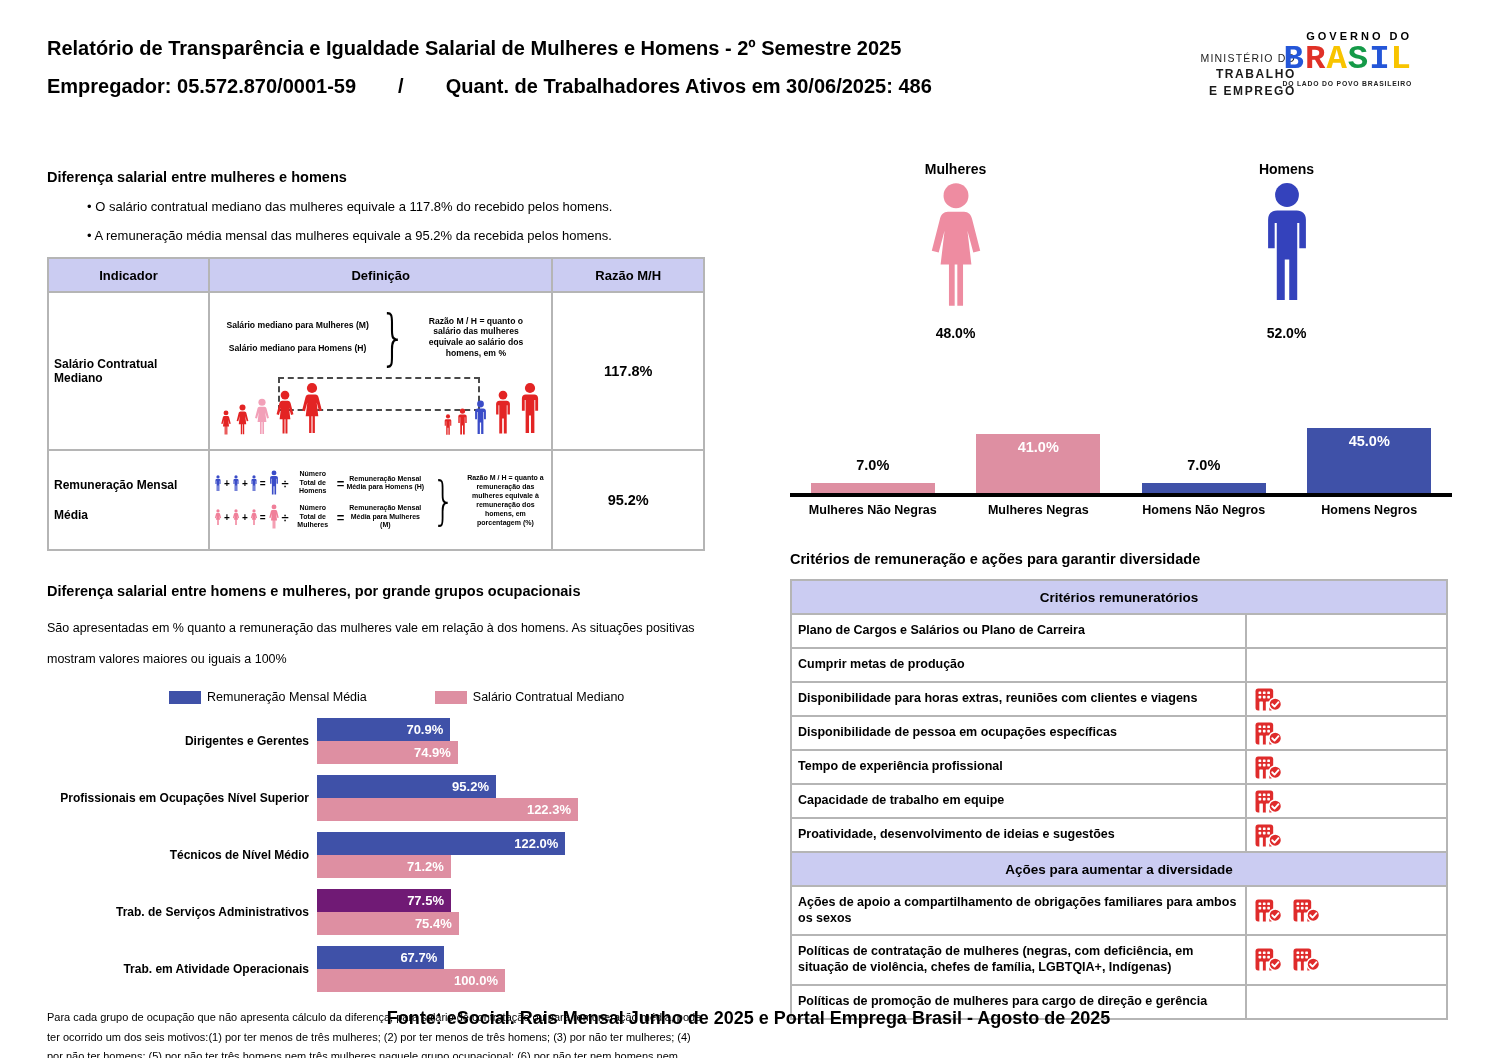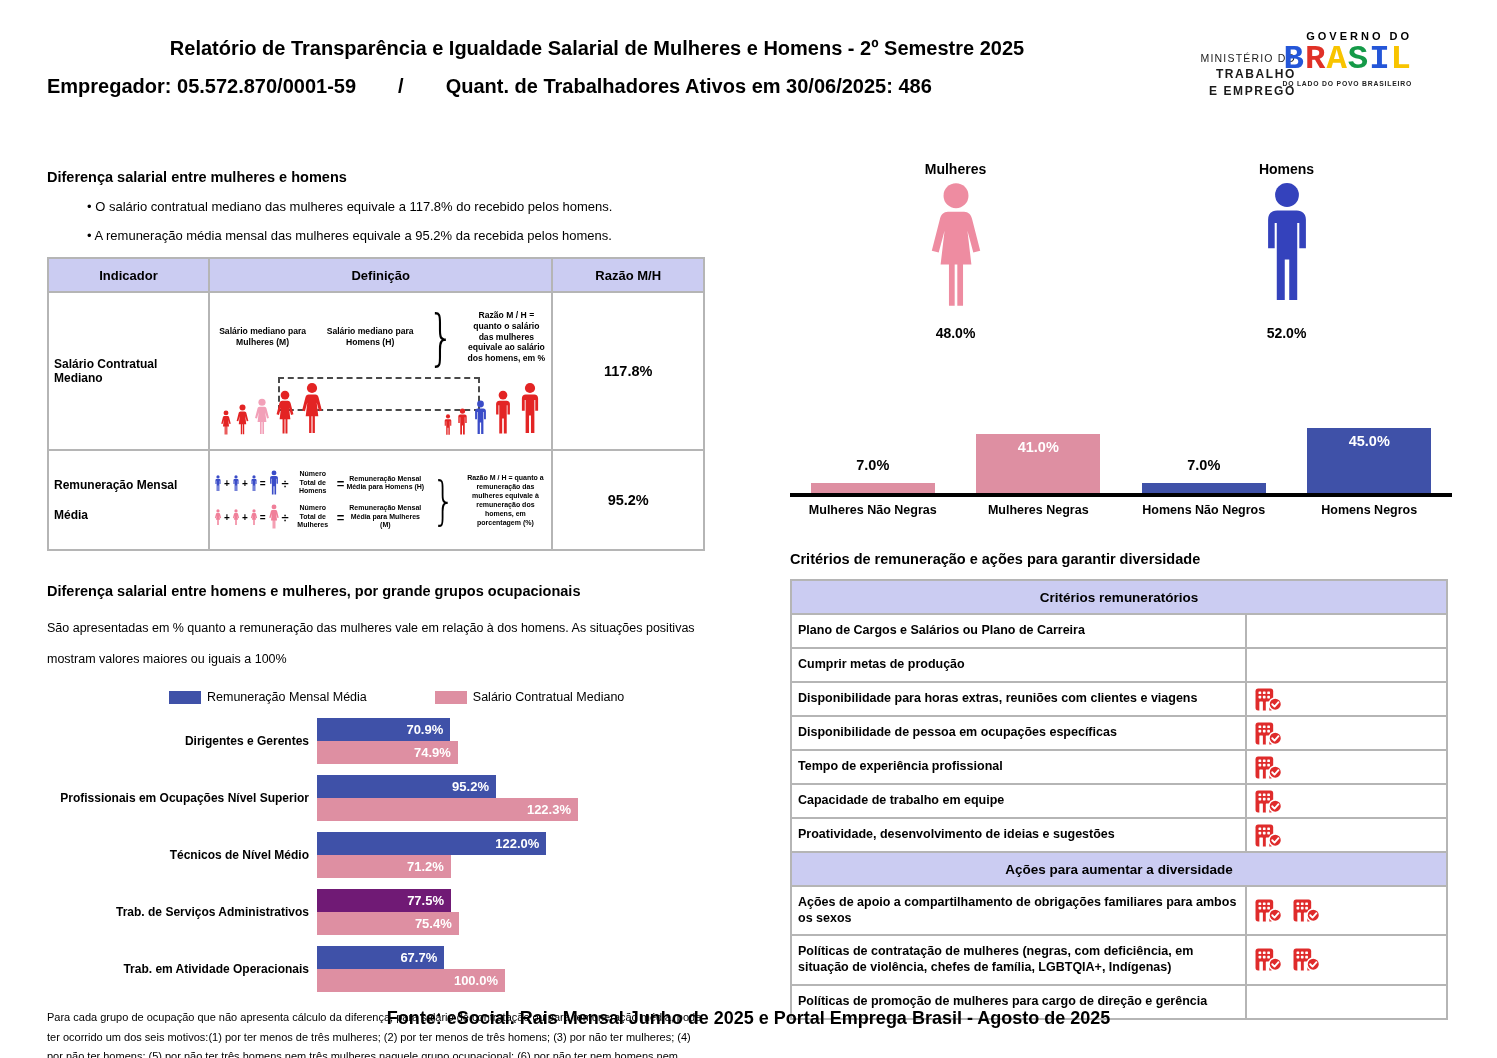--- a/index.html
+++ b/index.html
@@ -1,21 +1,21 @@
 <!DOCTYPE html>
 <html lang="pt-BR"><head>
 <meta charset="utf-8">
 <style>
   html,body{margin:0;padding:0;background:#fff;}
   body{width:1497px;height:1058px;font-family:"Liberation Sans",sans-serif;color:#000;position:relative;overflow:hidden;}
   .page{position:absolute;inset:0;}
 
   
   .hdr-titles{position:absolute;left:47px;top:38px;width:1100px;}
-  .hdr-title{font-size:20px;font-weight:bold;line-height:1.0;text-align:center;}
+  .hdr-title{font-size:20px;font-weight:bold;line-height:1.0;}
   .hdr-sub{font-size:20px;font-weight:bold;margin-top:17px;}
   .hdr-sub .sep{display:inline-block;margin:0 42px;}
   .ministry{position:absolute;left:1168px;top:52px;width:128px;text-align:right;color:#1a1a1a;}
   .ministry .m1{font-size:10.5px;letter-spacing:1.2px;}
   .ministry .m2,.ministry .m3{font-size:12px;font-weight:bold;letter-spacing:1.6px;margin-top:3px;}
   .govlogo{position:absolute;left:1260px;top:30px;width:152px;text-align:right;}
   .gov-top{font-size:11px;font-weight:bold;letter-spacing:3px;}
   .gov-name{font-size:34px;font-weight:bold;letter-spacing:1px;line-height:1.05;font-family:Liberation Mono, monospace;}
   .gov-bottom{font-size:6.8px;font-weight:bold;letter-spacing:0.8px;color:#222;margin-top:2px;}
 
@@ -31,21 +31,21 @@
 
   
   table.ind{border-collapse:collapse;width:658px;margin-top:9px;}
   table.ind th,table.ind td{border:2px solid #b5b5b5;}
   table.ind th{background:#cbccf2;font-size:13px;font-weight:bold;height:30px;}
   td.ind-name{width:163px;font-size:12px;font-weight:bold;padding-left:5px;}
   td.ind-def{width:328px;padding:4px;}
   td.ind-ratio{width:161px;text-align:center;font-size:14.5px;font-weight:bold;}
 
   .def1-top{display:flex;align-items:center;justify-content:center;gap:5px;margin-top:6px;}
-  .def1-lines{display:flex;flex-direction:row;gap:12px;}
+  .def1-lines{display:flex;flex-direction:column;gap:12px;}
   .tinybold{font-size:8.6px;font-weight:bold;text-align:center;line-height:1.25;}
   .brace{font-size:52px;font-weight:100;line-height:0.9;font-family:"DejaVu Sans",sans-serif;transform:scaleX(.7);}
   .brace.small{font-size:60px;}
   .def1-note{width:118px;}
   .fig-strip{position:relative;height:64px;margin-top:10px;}
   .fig-group{position:absolute;bottom:2px;display:flex;align-items:flex-end;gap:3px;}
   .fig-group.gl{left:6px;}
   .fig-group.gr{right:4px;}
   .dash-box{position:absolute;left:64px;top:3px;width:198px;height:30px;border:2px dashed #4a4a4a;}
   .person{display:inline-block;}
@@ -292,21 +292,21 @@
               <span>95.2%</span>
             </div>
           <div class="occ-bar" style="width: 261px; background: rgb(222, 143, 162);">
               <span>122.3%</span>
             </div>
         </div>
       </div>
       <div class="occ-row">
         <div class="occ-label">Técnicos de Nível Médio</div>
         <div class="occ-bars">
-          <div class="occ-bar" style="width: 229.36px; background: rgb(63, 81, 168);">
+          <div class="occ-bar" style="width: 229.36px; background: rgb(63, 81, 168); padding-left: 19px;">
               <span>122.0%</span>
             </div>
           <div class="occ-bar" style="width: 133.856px; background: rgb(222, 143, 162);">
               <span>71.2%</span>
             </div>
         </div>
       </div>
       <div class="occ-row">
         <div class="occ-label">Trab. de Serviços Administrativos</div>
         <div class="occ-bars">

